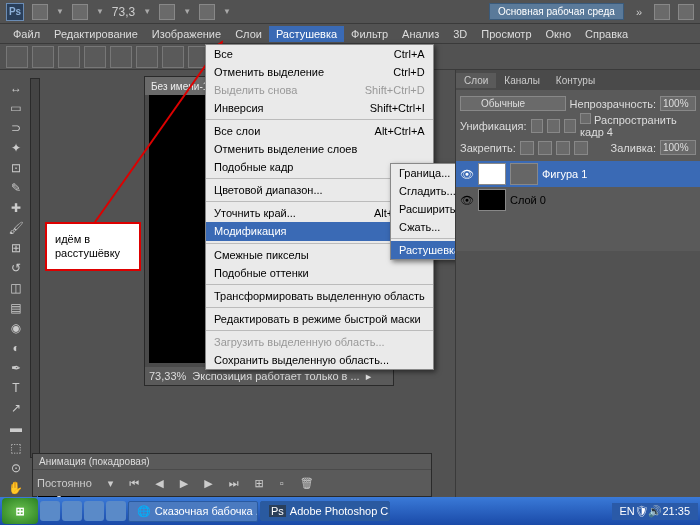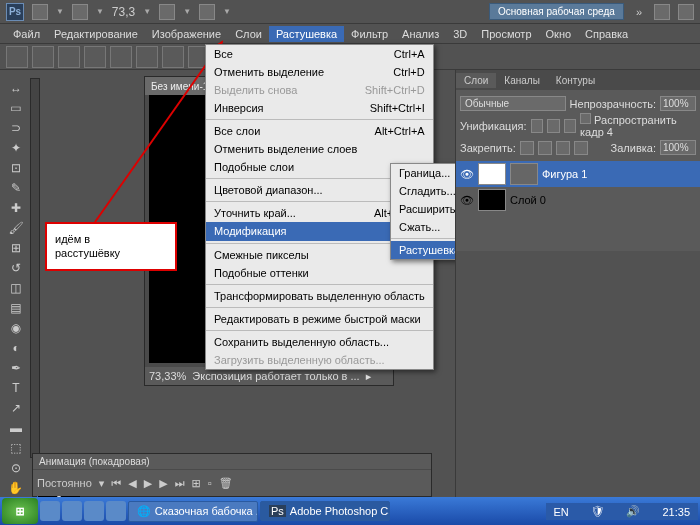--- a/index.html
+++ b/index.html
@@ -24,47 +24,47 @@
 .doc-title{height:18px;background:#6a6a6a;color:#eee;font-size:10px;padding:2px 6px;display:flex;align-items:center}
 .doc-close{position:absolute;right:2px;top:2px;width:16px;height:14px;background:#c04040;color:#fff;display:flex;align-items:center;justify-content:center;font-size:10px}
 .doc-canvas{position:absolute;top:18px;left:4px;right:4px;bottom:22px;background:#000;overflow:hidden}
 .ornament{position:absolute;left:50%;top:62%;transform:translate(-50%,-50%)}
 .doc-status{position:absolute;bottom:0;left:0;right:0;height:18px;background:#5a5a5a;color:#ddd;font-size:9px;display:flex;align-items:center;padding:0 4px;gap:6px}
 .dd-menu{position:absolute;background:#eaeaea;border:1px solid #888;box-shadow:2px 2px 5px rgba(0,0,0,0.5);min-width:185px}
 .dd-item{padding:3px 8px;font-size:11px;color:#000;display:flex;justify-content:space-between;white-space:nowrap}
 .dd-item.disabled{color:#999}
 .dd-item.hl{background:#3a6ab5;color:#fff}
 .dd-sep{height:1px;background:#bbb;margin:2px 0}
-.callout{position:absolute;left:45px;top:222px;width:132px;background:#fff;border:2px solid #d00;padding:8px;font-size:12px;color:#000;line-height:1.3}
+.callout{position:absolute;left:45px;top:222px;width:96px;background:#fff;border:2px solid #d00;padding:8px;font-size:12px;color:#000;line-height:1.3}
 .arrow-line{position:absolute;pointer-events:none}
 .right-panel{position:absolute;right:0;top:70px;width:245px;bottom:0;background:#525252;border-left:1px solid #3a3a3a}
 .panel-tabs{display:flex;background:#4a4a4a;height:20px;align-items:center}
 .panel-tabs span{color:#ccc;padding:2px 8px;font-size:10px}
 .panel-tabs span.active{background:#5a5a5a}
 .panel-body{background:#5a5a5a;padding:4px;font-size:10px;color:#ddd}
 .panel-row{display:flex;align-items:center;gap:4px;margin:2px 0}
-.sel{background:#6a6a6a;border:1px solid #888;padding:1px 4px;font-size:10px;color:#ddd;min-width:60px}
+.sel{background:#6a6a6a;border:1px solid #888;padding:1px 20px;font-size:10px;color:#ddd;min-width:60px}
 .pct{background:#6a6a6a;border:1px solid #888;padding:1px 2px;width:36px;font-size:10px;color:#ddd;text-align:left}
 .layers-list{background:#5a5a5a;height:90px;overflow:auto}
 .layer-row{display:flex;align-items:center;height:26px;padding:2px 4px;gap:4px}
 .layer-row.sel-row{background:#3a6ab5;color:#fff}
 .eye{width:14px;height:14px;display:flex;align-items:center;justify-content:center}
 .thumb{width:28px;height:22px;background:#000;border:1px solid #888}
 .thumb.white{background:#fff}
 .anim-panel{position:absolute;left:32px;bottom:28px;width:400px;height:44px;background:#4a4a4a;border:1px solid #2a2a2a}
 .anim-title{background:#5a5a5a;color:#ddd;padding:2px 6px;font-size:10px}
 .anim-frame{display:inline-block;width:42px;margin:4px;background:#6a6a6a;border:1px solid #3a6ab5}
 .anim-thumb{width:42px;height:30px;background:#000;display:flex;align-items:center;justify-content:center}
-.anim-ctrl{position:absolute;bottom:0;left:0;right:0;height:16px;background:#5a5a5a;display:flex;align-items:center;gap:7px;padding:13px 4px;color:#ccc;font-size:9px}
+.anim-ctrl{position:absolute;bottom:0;left:0;right:0;height:16px;background:#5a5a5a;display:flex;align-items:center;gap:16px;padding:13px 4px;color:#ccc;font-size:9px}
 .taskbar{position:absolute;bottom:0;left:0;right:0;height:28px;background:linear-gradient(#3a7ad8,#1a4aa8);display:flex;align-items:center;padding:0 2px;gap:2px}
 .start{width:36px;height:26px;background:radial-gradient(#6ac050,#2a8020);border-radius:4px;display:flex;align-items:center;justify-content:center;color:#fff;font-weight:bold}
 .tb-icon{width:20px;height:20px;background:#5a8ac8;border-radius:3px}
 .tb-app{background:#4a7ac0;color:#fff;padding:3px 8px;border:1px solid #2a5aa0;border-radius:2px;font-size:10px;display:flex;align-items:center;gap:4px;max-width:130px;overflow:hidden;white-space:nowrap}
 .tb-app.active{background:#2a5aa0}
-.tb-tray{margin-left:auto;display:flex;align-items:flex-end;gap:22px;background:#2a5aa8;padding:2px 8px;color:#fff;font-size:10px}
+.tb-tray{margin-left:auto;display:flex;align-items:center;gap:0;background:#2a5aa8;padding:2px 8px;color:#fff;font-size:10px}
 .smallbtn{width:14px;height:14px;background:#6a6a6a;border:1px solid #888}
 .checkbox{width:11px;height:11px;background:#6a6a6a;border:1px solid #888;display:inline-block}
 </style>
 </head>
 <body>
 
 <div class="toprow">
   <div class="ps-logo">Ps</div>
   <div class="sq-icon"></div>
   <span class="tri">▼</span>
@@ -195,21 +195,21 @@
     </div>
     <div class="dd-sep"></div>
     <div class="dd-item">
       <span>Все слои</span>
       <span>Alt+Ctrl+A</span>
     </div>
     <div class="dd-item">
       <span>Отменить выделение слоев</span>
     </div>
     <div class="dd-item">
-      <span>Подобные слои</span>
+      <span>Подобные кадр</span>
     </div>
     <div class="dd-sep"></div>
     <div class="dd-item">
       <span>Цветовой диапазон...</span>
     </div>
     <div class="dd-sep"></div>
     <div class="dd-item">
       <span>Уточнить край...</span>
       <span>Alt+Ctrl+R</span>
     </div>
@@ -226,25 +226,25 @@
     </div>
     <div class="dd-sep"></div>
     <div class="dd-item">
       <span>Трансформировать выделенную область</span>
     </div>
     <div class="dd-sep"></div>
     <div class="dd-item">
       <span>Редактировать в режиме быстрой маски</span>
     </div>
     <div class="dd-sep"></div>
-    <div class="dd-item">
-      <span>Сохранить выделенную область...</span>
-    </div>
     <div class="dd-item disabled">
       <span>Загрузить выделенную область...</span>
+    </div>
+    <div class="dd-item">
+      <span>Сохранить выделенную область...</span>
     </div>
   </div>
 <div class="dd-menu" id="dd-sub" style="left:390px;top:163px;min-width:140px">
     <div class="dd-item">
       <span>Граница...</span>
     </div>
     <div class="dd-item">
       <span>Сгладить...</span>
     </div>
     <div class="dd-item">

